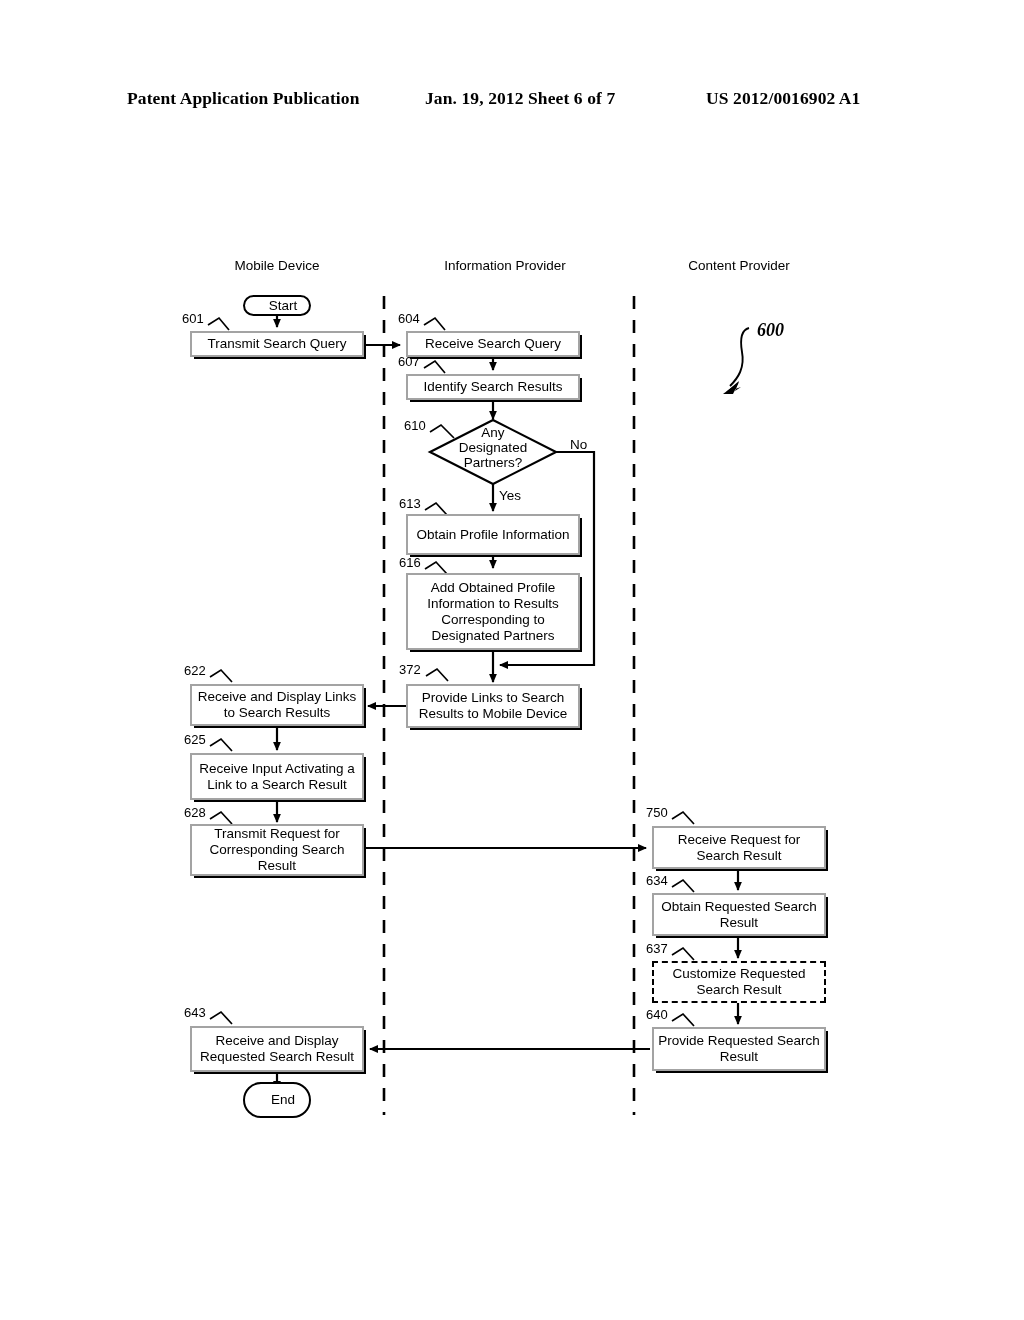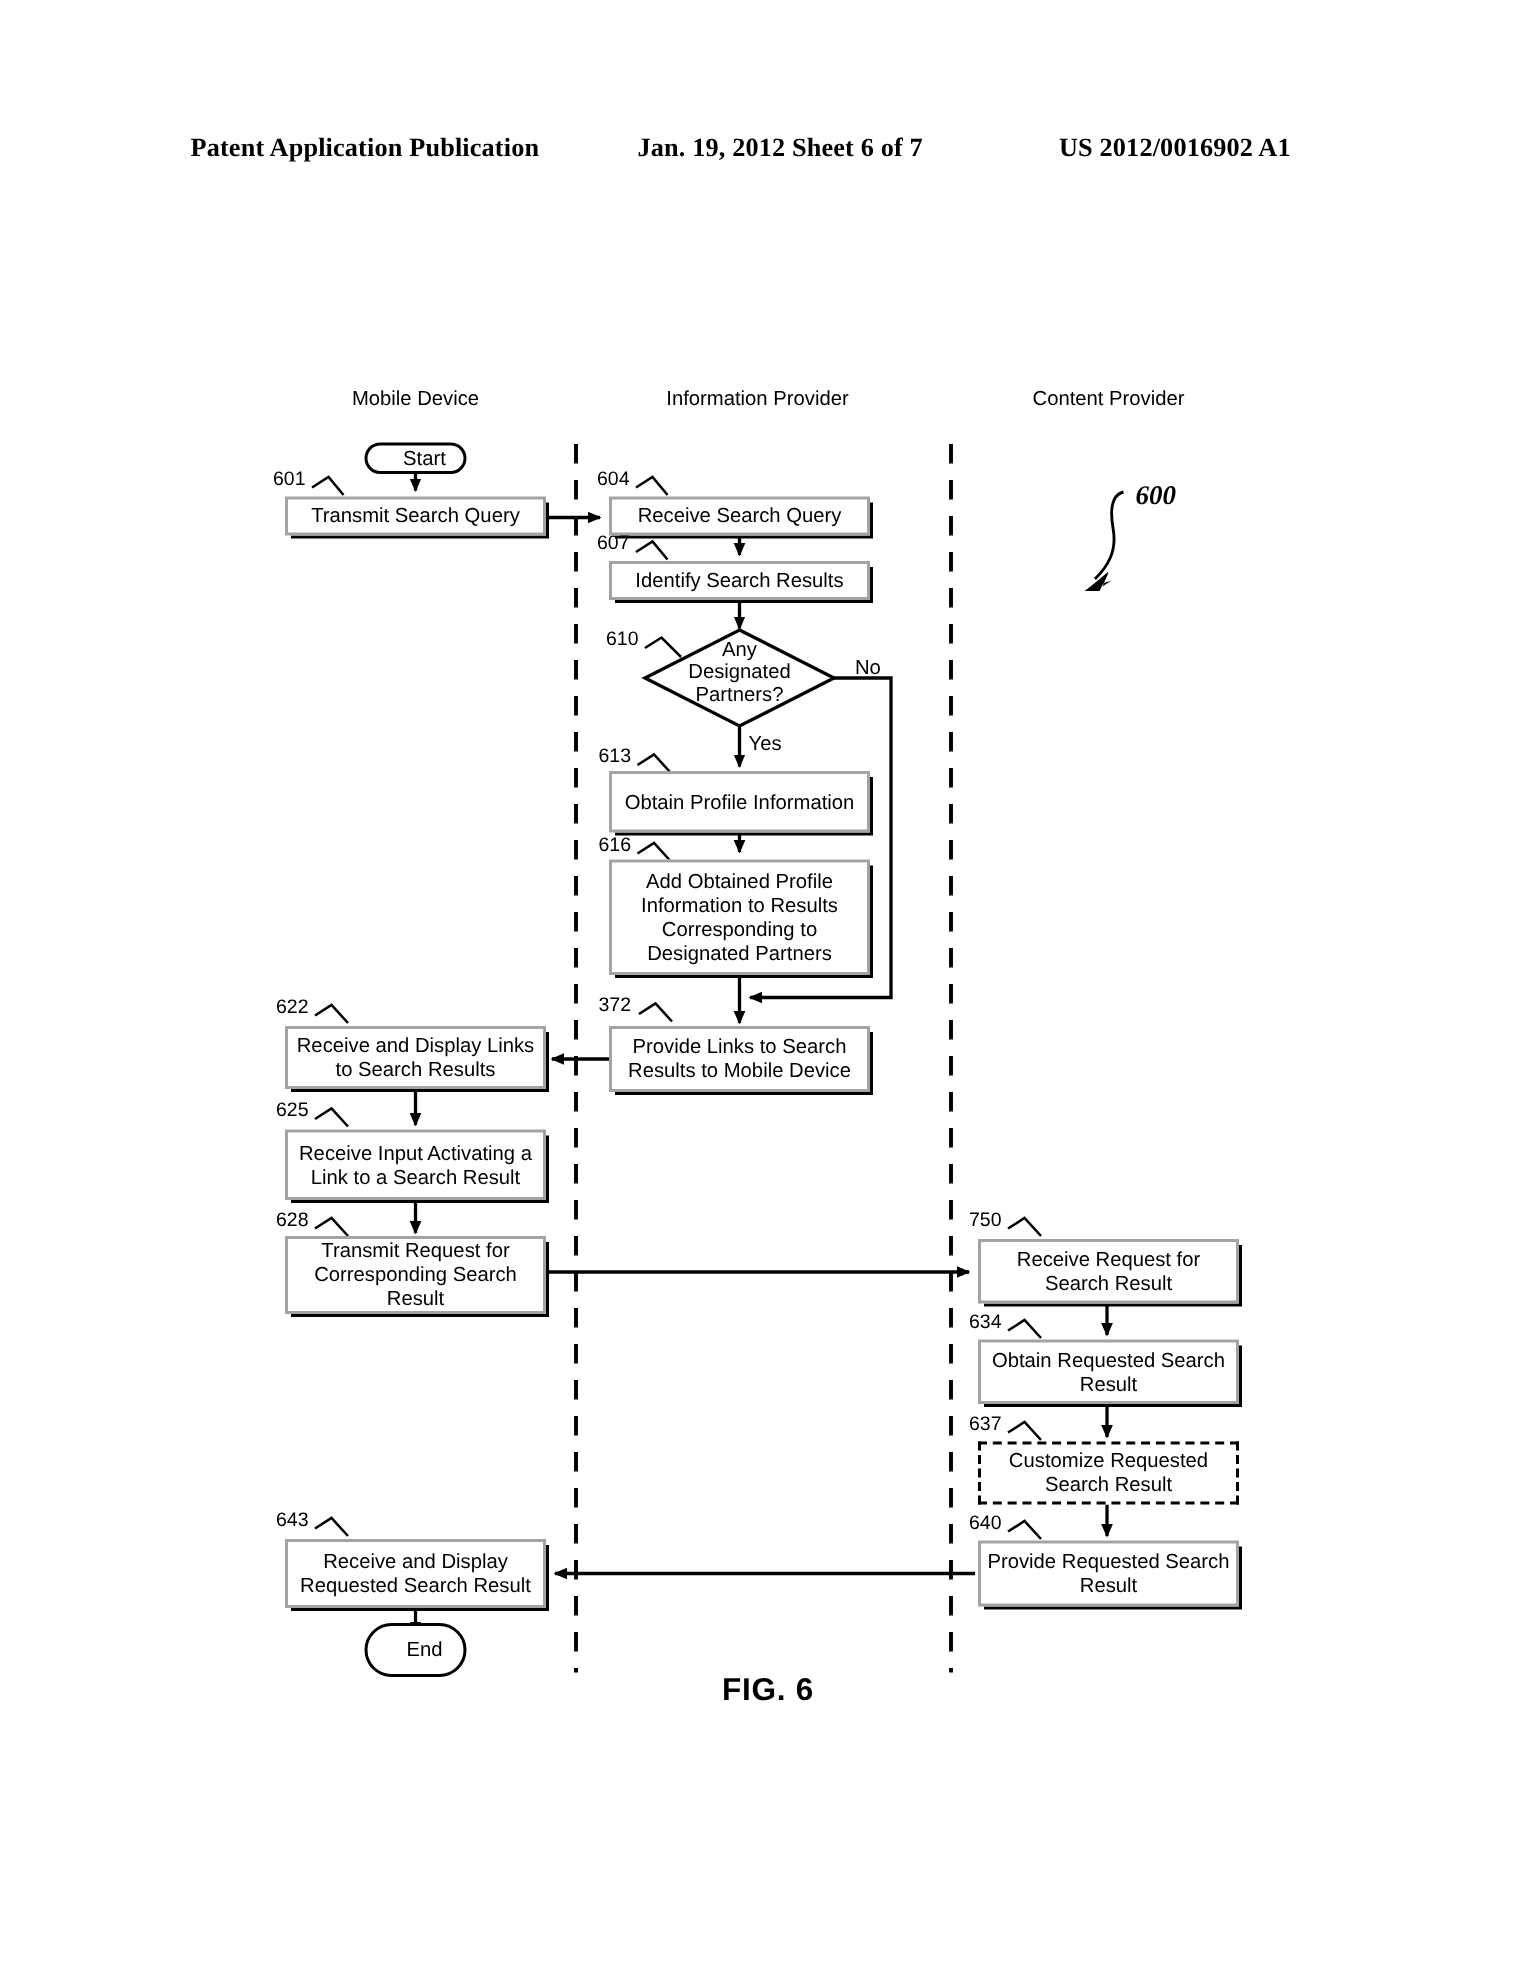--- a/index.html
+++ b/index.html
@@ -306,15 +306,14 @@
 
   <div class="ref" style="left:184px; top:1005px;">643</div>
   <div class="pbox" style="left:190px; top:1026px; width:174px; height:46px;">
     <span>Receive and Display Requested Search Result</span>
   </div>
 
   <div class="term" style="left:243px; top:1072px; width:68px; height:36px;margin-top:10px;">
     <span>End</span>
   </div>
 
-  <div id="fig-caption">FIG. 6</div>
 
 </div>
 
 </body></html>

